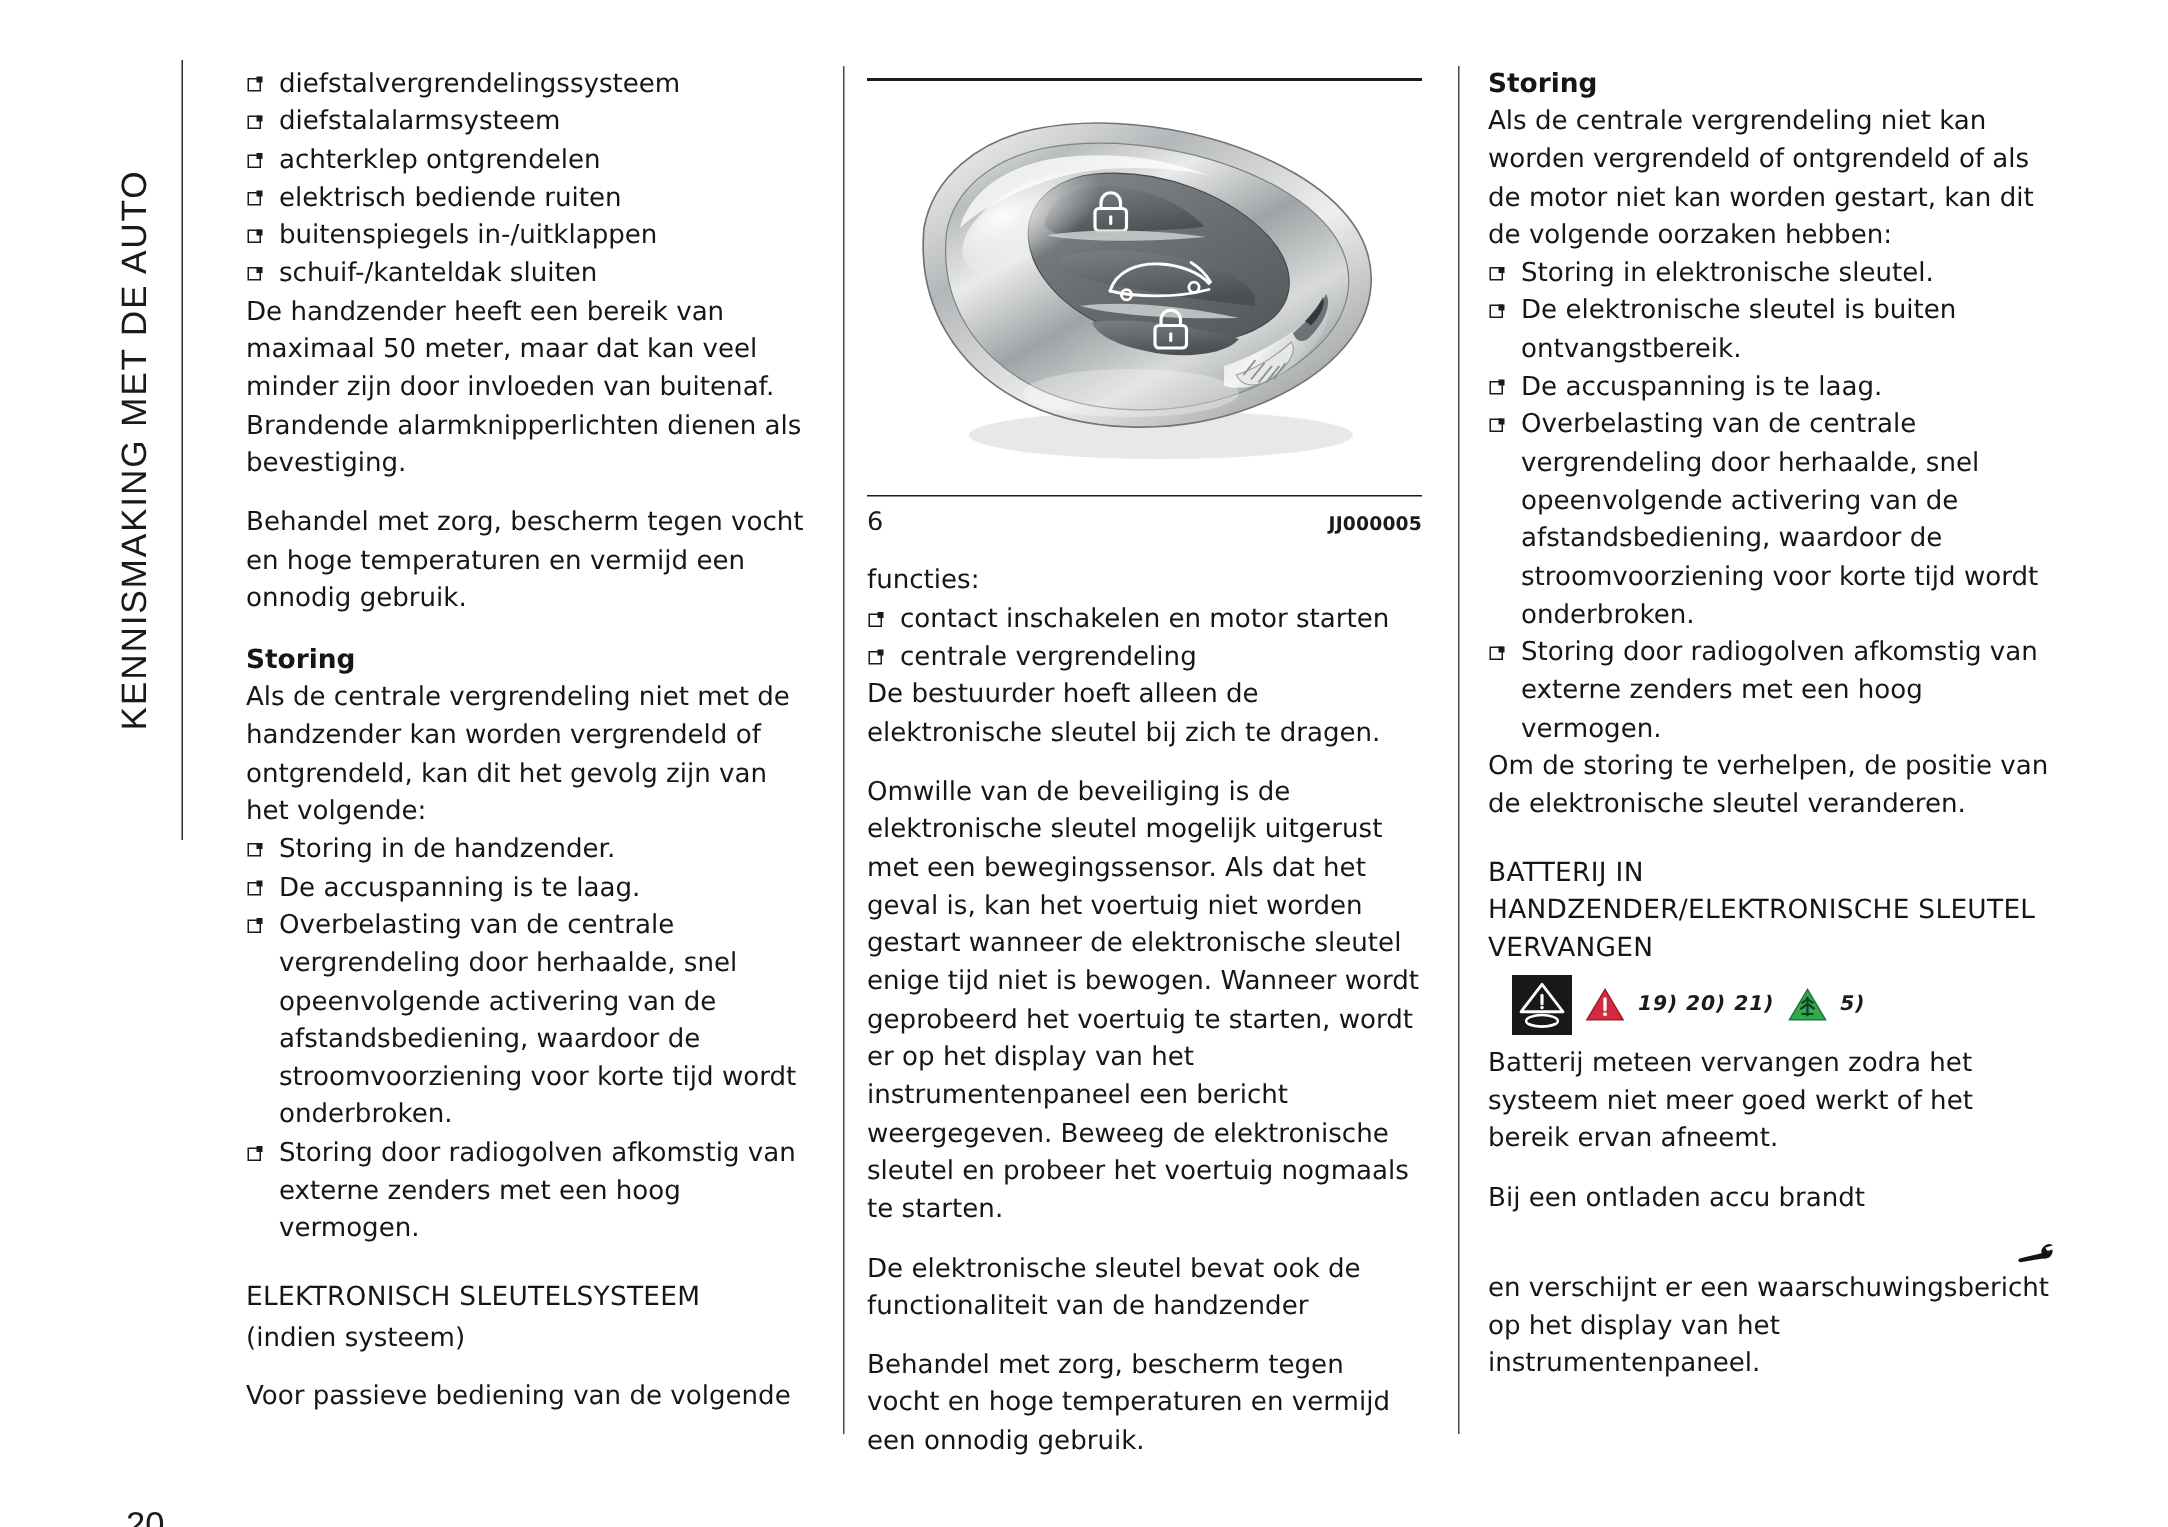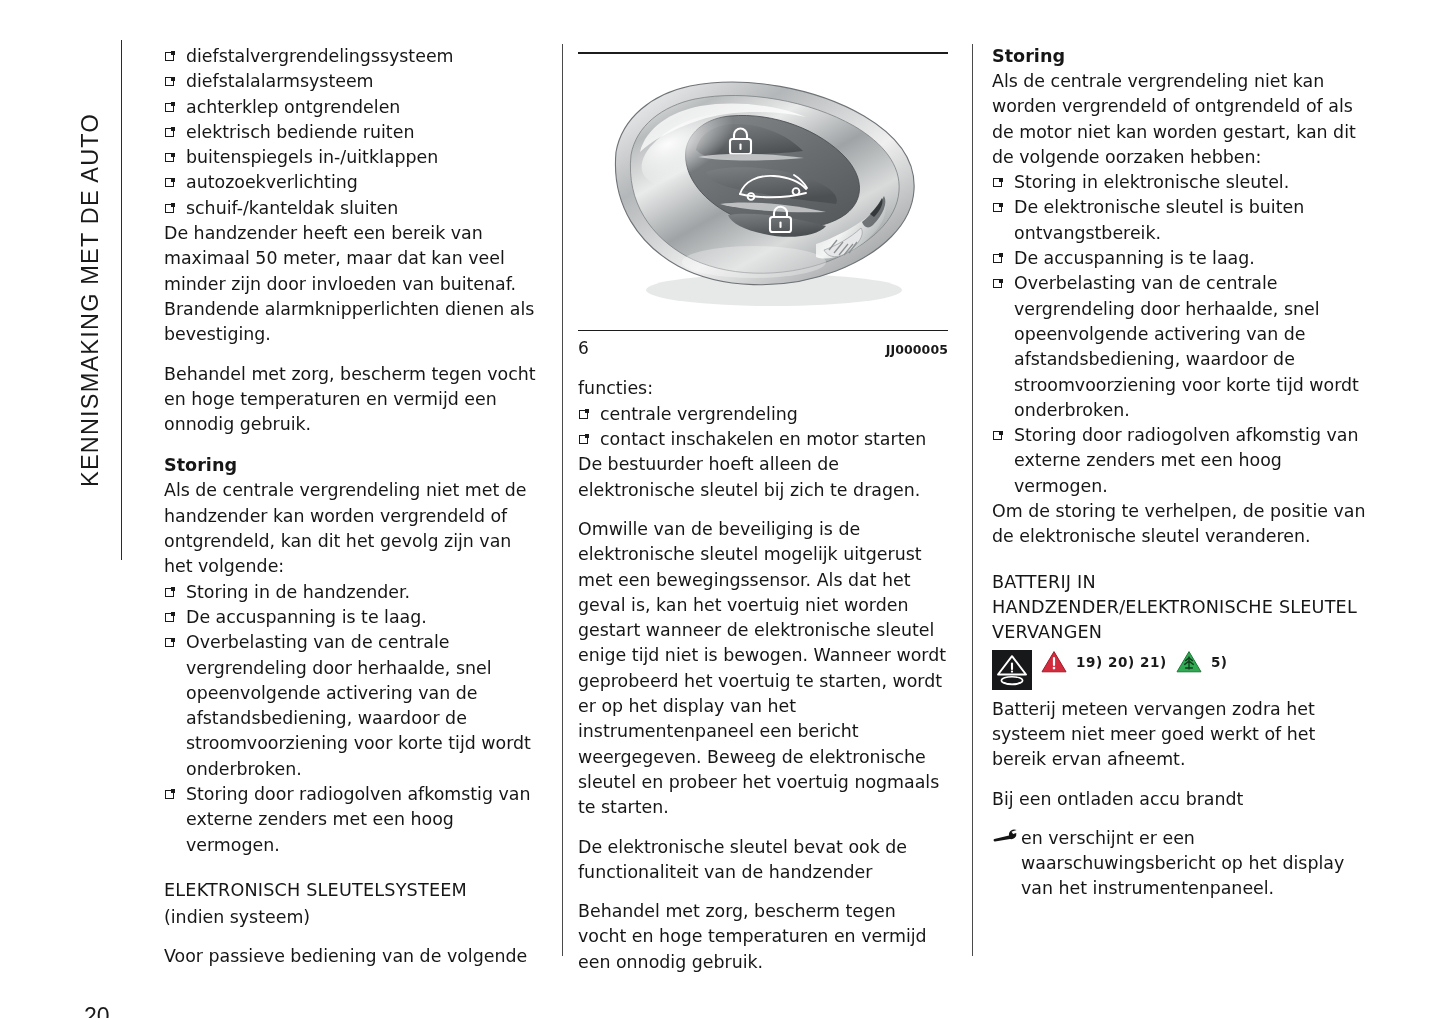--- a/index.html
+++ b/index.html
@@ -171,23 +171,25 @@
     font-size: 12.5px;
     font-weight: bold;
     letter-spacing: 0.1px;
     color: #1a1a1a;
     font-family: "DejaVu Sans", sans-serif;
   }
 
   
   .warn-row {
     display: flex;
+    align-items: center;
     gap: 9px;
-    margin: 5px 0 7px 0;
+    margin: 5px 0 7px 16px;
     height: 40px;
+    font-style: italic;
   }
   .warn-black {
     width: 40px;
     height: 40px;
     background: #17181a;
     display: flex;
     flex-direction: column;
     align-items: center;
     justify-content: center;
     flex: none;
@@ -196,22 +198,23 @@
     font-size: 13.5px;
     font-weight: bold;
     letter-spacing: 0.6px;
     color: #1a1a1a;
     white-space: nowrap;
   }
 
   
   .wrench-line {
     display: flex;
-    align-items: flex-start;
+    align-items: flex-end;
     gap: 3px;
+    flex-direction: column;
   }
 
   
   #pagenum {
     position: absolute;
     left: 84px;
     top: 963px;
     font-size: 23px;
     color: #1a1a1a;
     font-family: "Liberation Sans", sans-serif;
@@ -232,21 +235,20 @@
   <div class="coldiv" id="div2"></div>
 
   <div class="col" id="col1">
 
     <ul class="sqlist">
       <li><span class="sqmark"></span><span>diefstalvergrendelingssysteem</span></li>
       <li><span class="sqmark"></span><span>diefstalalarmsysteem</span></li>
       <li><span class="sqmark"></span><span>achterklep ontgrendelen</span></li>
       <li><span class="sqmark"></span><span>elektrisch bediende ruiten</span></li>
       <li><span class="sqmark"></span><span>buitenspiegels in-/uitklappen</span></li>
-      <li><span class="sqmark"></span><span>autozoekverlichting</span></li>
       <li><span class="sqmark"></span><span>schuif-/kanteldak sluiten</span></li>
     </ul>
 
     <p class="body">De handzender heeft een bereik van maximaal 50 meter, maar dat kan veel minder zijn door invloeden van buitenaf. Brandende alarmknipperlichten dienen als bevestiging.</p>
     <p class="body">Behandel met zorg, bescherm tegen vocht en hoge temperaturen en vermijd een onnodig gebruik.</p>
 
     <h3 class="head">Storing</h3>
     <p class="body">Als de centrale vergrendeling niet met de handzender kan worden vergrendeld of ontgrendeld, kan dit het gevolg zijn van het volgende:</p>
 
     <ul class="sqlist">
@@ -400,22 +402,22 @@
 
       <div class="fig-caption-row">
         <span class="fig-num">6</span>
         <span class="fig-code">JJ000005</span>
       </div>
     </div>
 
     <p class="body">functies:</p>
 
     <ul class="sqlist">
+      <li><span class="sqmark"></span><span>contact inschakelen en motor starten</span></li>
       <li><span class="sqmark"></span><span>centrale vergrendeling</span></li>
-      <li><span class="sqmark"></span><span>contact inschakelen en motor starten</span></li>
     </ul>
 
     <p class="body">De bestuurder hoeft alleen de elektronische sleutel bij zich te dragen.</p>
     <p class="body">Omwille van de beveiliging is de elektronische sleutel mogelijk uitgerust met een bewegingssensor. Als dat het geval is, kan het voertuig niet worden gestart wanneer de elektronische sleutel enige tijd niet is bewogen. Wanneer wordt geprobeerd het voertuig te starten, wordt er op het display van het instrumentenpaneel een bericht weergegeven. Beweeg de elektronische sleutel en probeer het voertuig nogmaals te starten.</p>
     <p class="body">De elektronische sleutel bevat ook de functionaliteit van de handzender</p>
     <p class="body">Behandel met zorg, bescherm tegen vocht en hoge temperaturen en vermijd een onnodig gebruik.</p>
   </div>
 
   <div class="col" id="col3">
 

